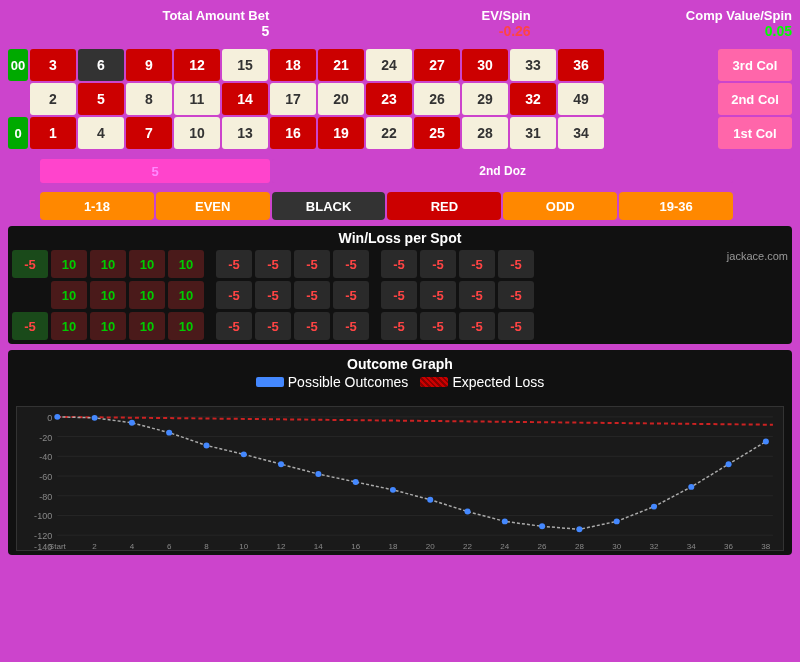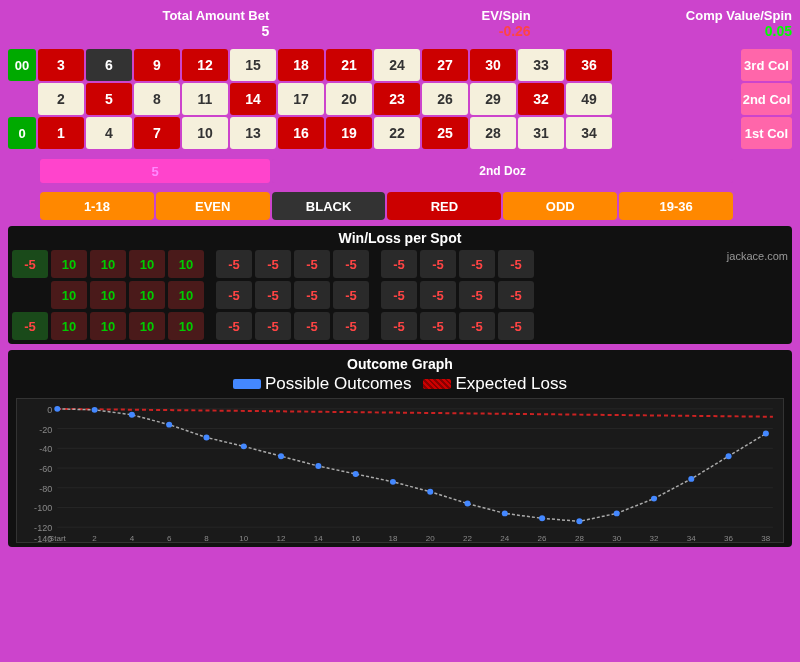--- a/index.html
+++ b/index.html
@@ -41,21 +41,21 @@
       display: flex;
       flex-direction: column;
       gap: 2px;
       justify-content: space-around;
     }
     .left-zero {
       background: #00aa00;
       color: white;
       font-weight: bold;
       font-size: 13px;
-      width: 28px;
+      width: 20px;
       height: 32px;
       display: flex;
       align-items: center;
       justify-content: center;
       border-radius: 3px;
     }
     .grid-main {
       display: flex;
       flex-direction: column;
       gap: 2px;
@@ -80,21 +80,21 @@
     .cell.black { background: #333333; }
     .cell.cream { background: #f5f0dc; color: #333; }
 
     .right-col {
       display: flex;
       flex-direction: column;
       gap: 2px;
       justify-content: space-around;
     }
     .col-label {
-      width: 51px;
+      width: 74px;
       height: 32px;
       display: flex;
       align-items: center;
       justify-content: center;
       font-weight: bold;
       font-size: 13px;
       border-radius: 3px;
       color: white;
     }
     .col-label.pink { background: #ff66aa; }
@@ -209,22 +209,22 @@
       color: white;
       text-align: center;
       font-size: 14px;
       font-weight: bold;
       margin-bottom: 2px;
     }
     .graph-legend {
       display: flex;
       gap: 12px;
       justify-content: center;
-      margin-bottom: 4px;
-      font-size: 17px;
+      margin-bottom: 16px;
+      font-size: 14px;
       color: white;
     }
     .legend-item { display: flex; align-items: center; gap: 4px; }
     .legend-box {
       width: 28px;
       height: 10px;
       border-radius: 2px;
     }
     .legend-box.blue { background: #4488ff; }
     .legend-box.red-hatched {

